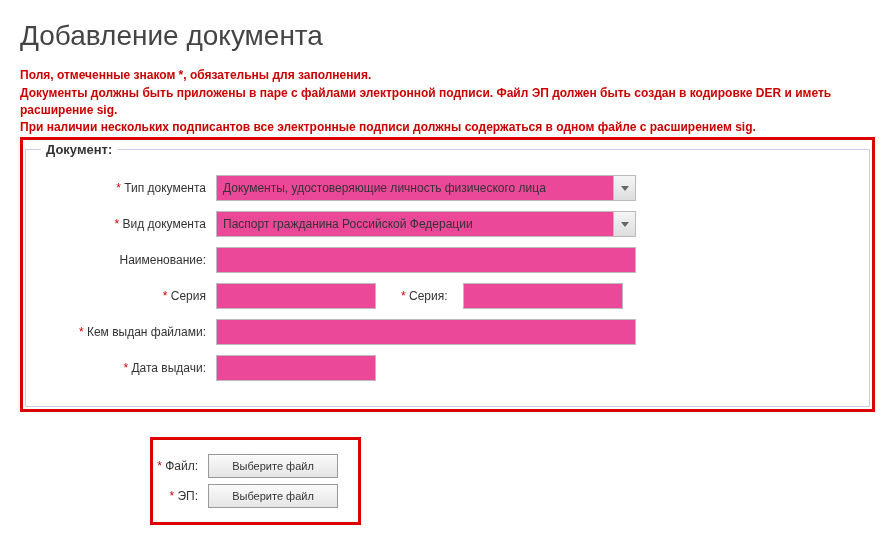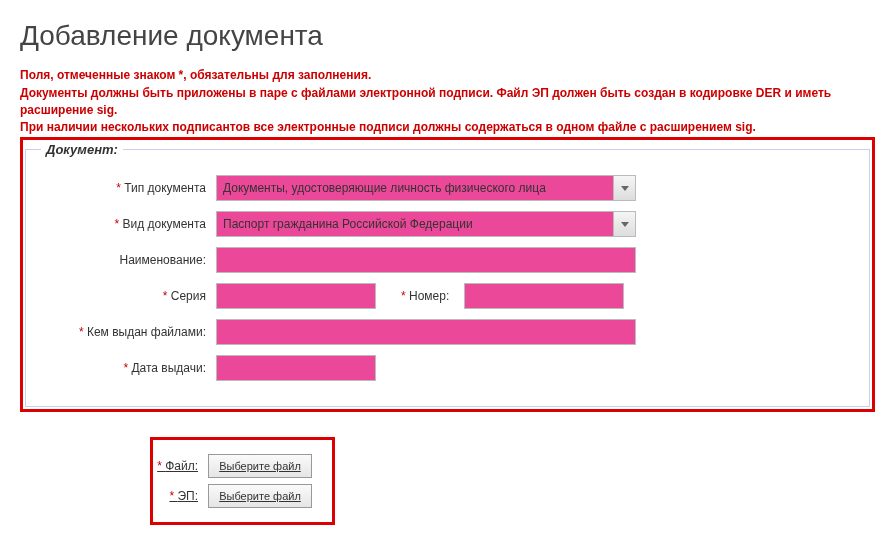--- a/index.html
+++ b/index.html
@@ -31,21 +31,20 @@
     fieldset {
       border: 1px solid #cce;
       padding: 8px 15px 15px 15px;
       margin: 0;
     }
     legend {
       font-weight: bold;
       padding: 0 5px;
       color: #333;
       font-size: 13px;
-      font-style: italic;
     }
     .form-row {
       display: flex;
       align-items: center;
       margin: 10px 0;
     }
     .form-label {
       width: 175px;
       text-align: right;
       padding-right: 10px;
@@ -107,34 +106,33 @@
     .file-section {
       margin-top: 15px;
       padding: 10px 0;
       position: relative;
     }
     .file-highlight {
       border: 3px solid #d00;
       display: inline-block;
       padding: 8px 20px 8px 0;
       margin-left: 130px;
-      text-decoration: underline;
     }
     .file-row {
       display: flex;
       align-items: center;
       margin: 6px 0;
     }
     .file-label {
       width: 55px;
       text-align: right;
       padding-right: 10px;
     }
     .file-btn {
-      width: 104px;
+      width: 130px;
       height: 24px;
       border: 1px solid #999;
       background: linear-gradient(#fafafa, #e5e5e5);
       font-size: 11px;
       cursor: pointer;
       color: #333;
     }
   </style>
 </head>
 <body>
@@ -179,21 +177,21 @@
       <div class="form-label">Наименование:</div>
       <div class="form-control">
         <input type="text" class="input-full" value="" style="">
       </div>
     </div>
 
     <div class="form-row">
       <div class="form-label required">Серия</div>
       <div class="form-control">
         <input type="text" class="input-short" value="" style="">
-        <span class="inline-label required">Номер:</span>
+        <span class="inline-label required">Серия:</span>
         <input type="text" class="input-short" value="" style="">
       </div>
     </div>
 
     <div class="form-row">
       <div class="form-label required">Кем выдан файлами:</div>
       <div class="form-control">
         <input type="text" class="input-full" value="" style="">
       </div>
     </div>

